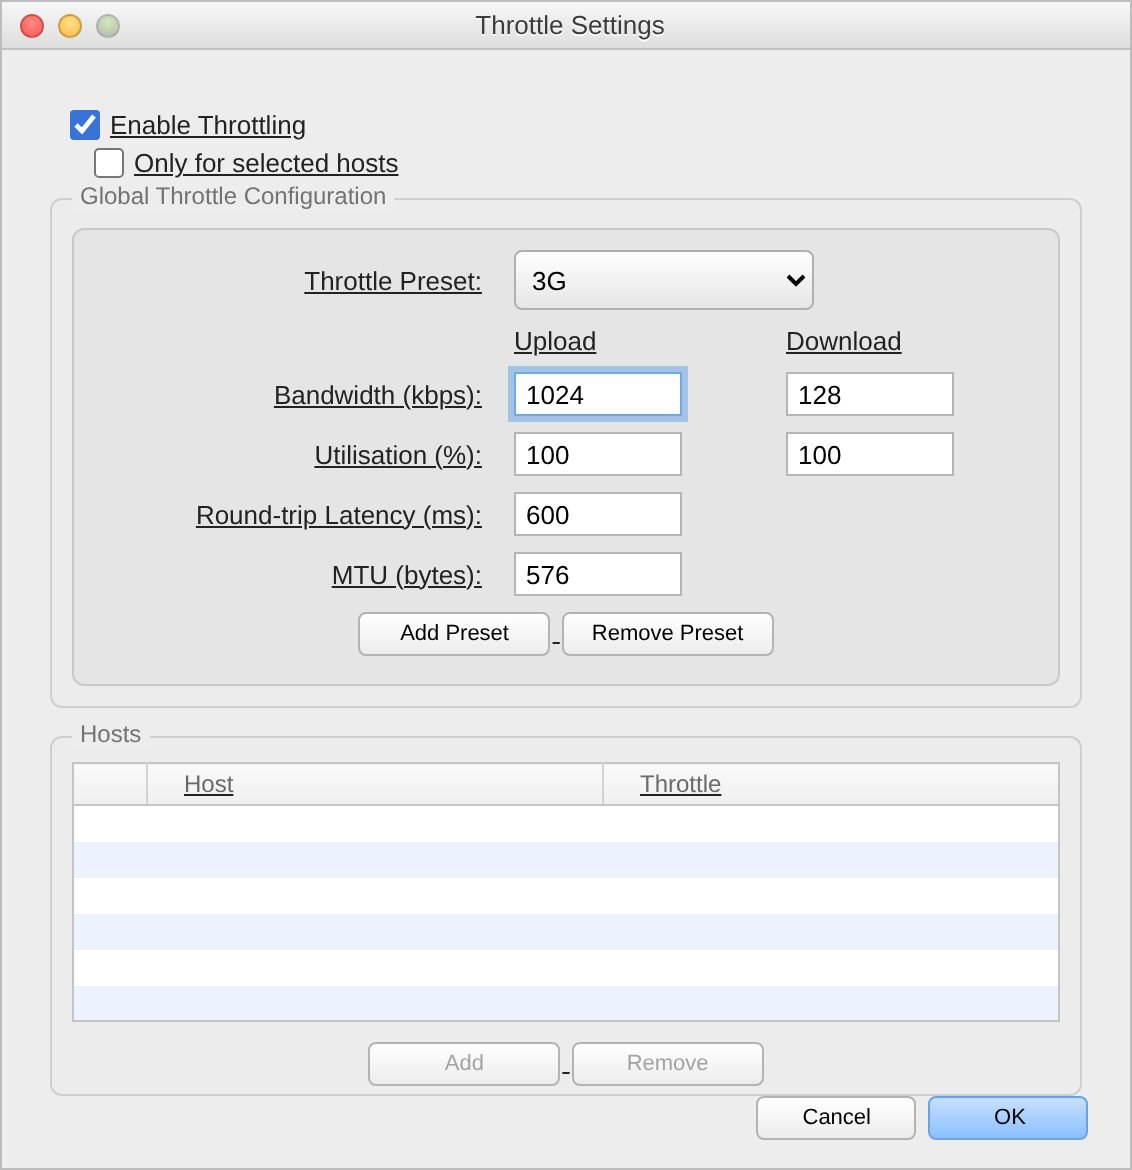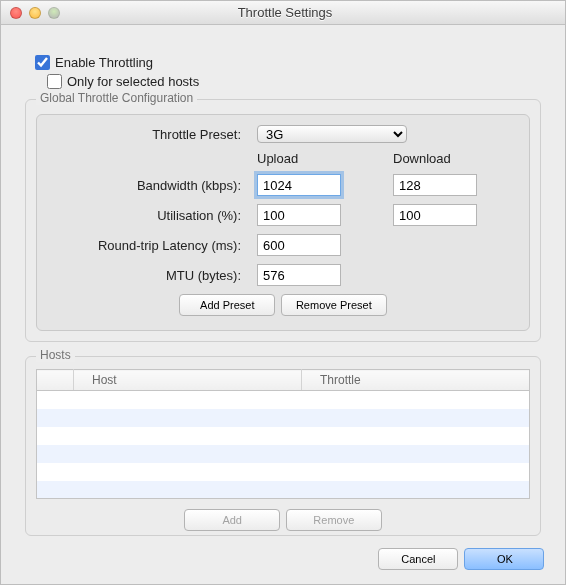--- a/index.html
+++ b/index.html
@@ -29,21 +29,21 @@
   .traffic-lights { display: flex; gap:7px; padding-left: 9px; }
   .tl { width:12px; height:12px; border-radius:50%; border:0.7px solid rgba(0,0,0,0.2); }
   .tl.red { background: radial-gradient(circle at 50% 35%, #ff8b82, #fc5753); }
   .tl.yellow { background: radial-gradient(circle at 50% 35%, #ffe08a, #fdbc40); }
   .tl.green { background: radial-gradient(circle at 50% 35%, #b8e98e, #8f8f8f); opacity:0.55; }
   .titlebar .title {
     position: absolute; left:4px; right:0; text-align:center;
     font-size: 13px; color: #3c3c3c;
     text-shadow: 0 1px 0 #fff;
   }
-  .content { padding: 16px 24px 18px 24px; }
+  .content { padding: 16px 24px 18px 24px; text-decoration: underline; }
   .checkbox-row { display:flex; align-items:center; gap:5px; margin:14px 0 4px 10px; }
   .checkbox-row.sub { margin-left: 22px; margin-top:2px; margin-bottom: 10px; }
   input[type=checkbox] {
     width:15px; height:15px; margin:0;
     accent-color: #3874d8;
   }
   .groupbox {
     border: 1px solid #cfcfcf;
     border-radius: 6px;
     background: #ececec;
@@ -64,21 +64,21 @@
   }
   .form-grid {
     display: grid;
     grid-template-columns: 190px 120px 120px;
     column-gap: 16px;
     row-gap: 8px;
     align-items: center;
   }
   .form-grid .lbl { text-align: right; font-size:13px; color:#222; }
   select.preset {
-    height: 18px; width: 150px;
+    height: 30px; width: 150px;
     font-size: 13px;
     background: linear-gradient(to bottom,#fefefe,#e6e6e6);
     border: 1px solid #b0b0b0;
     border-radius: 4px;
     padding: 0 4px;
   }
   input[type=text] {
     width: 84px;
     height: 22px;
     border: 1px solid #b5b5b5;

